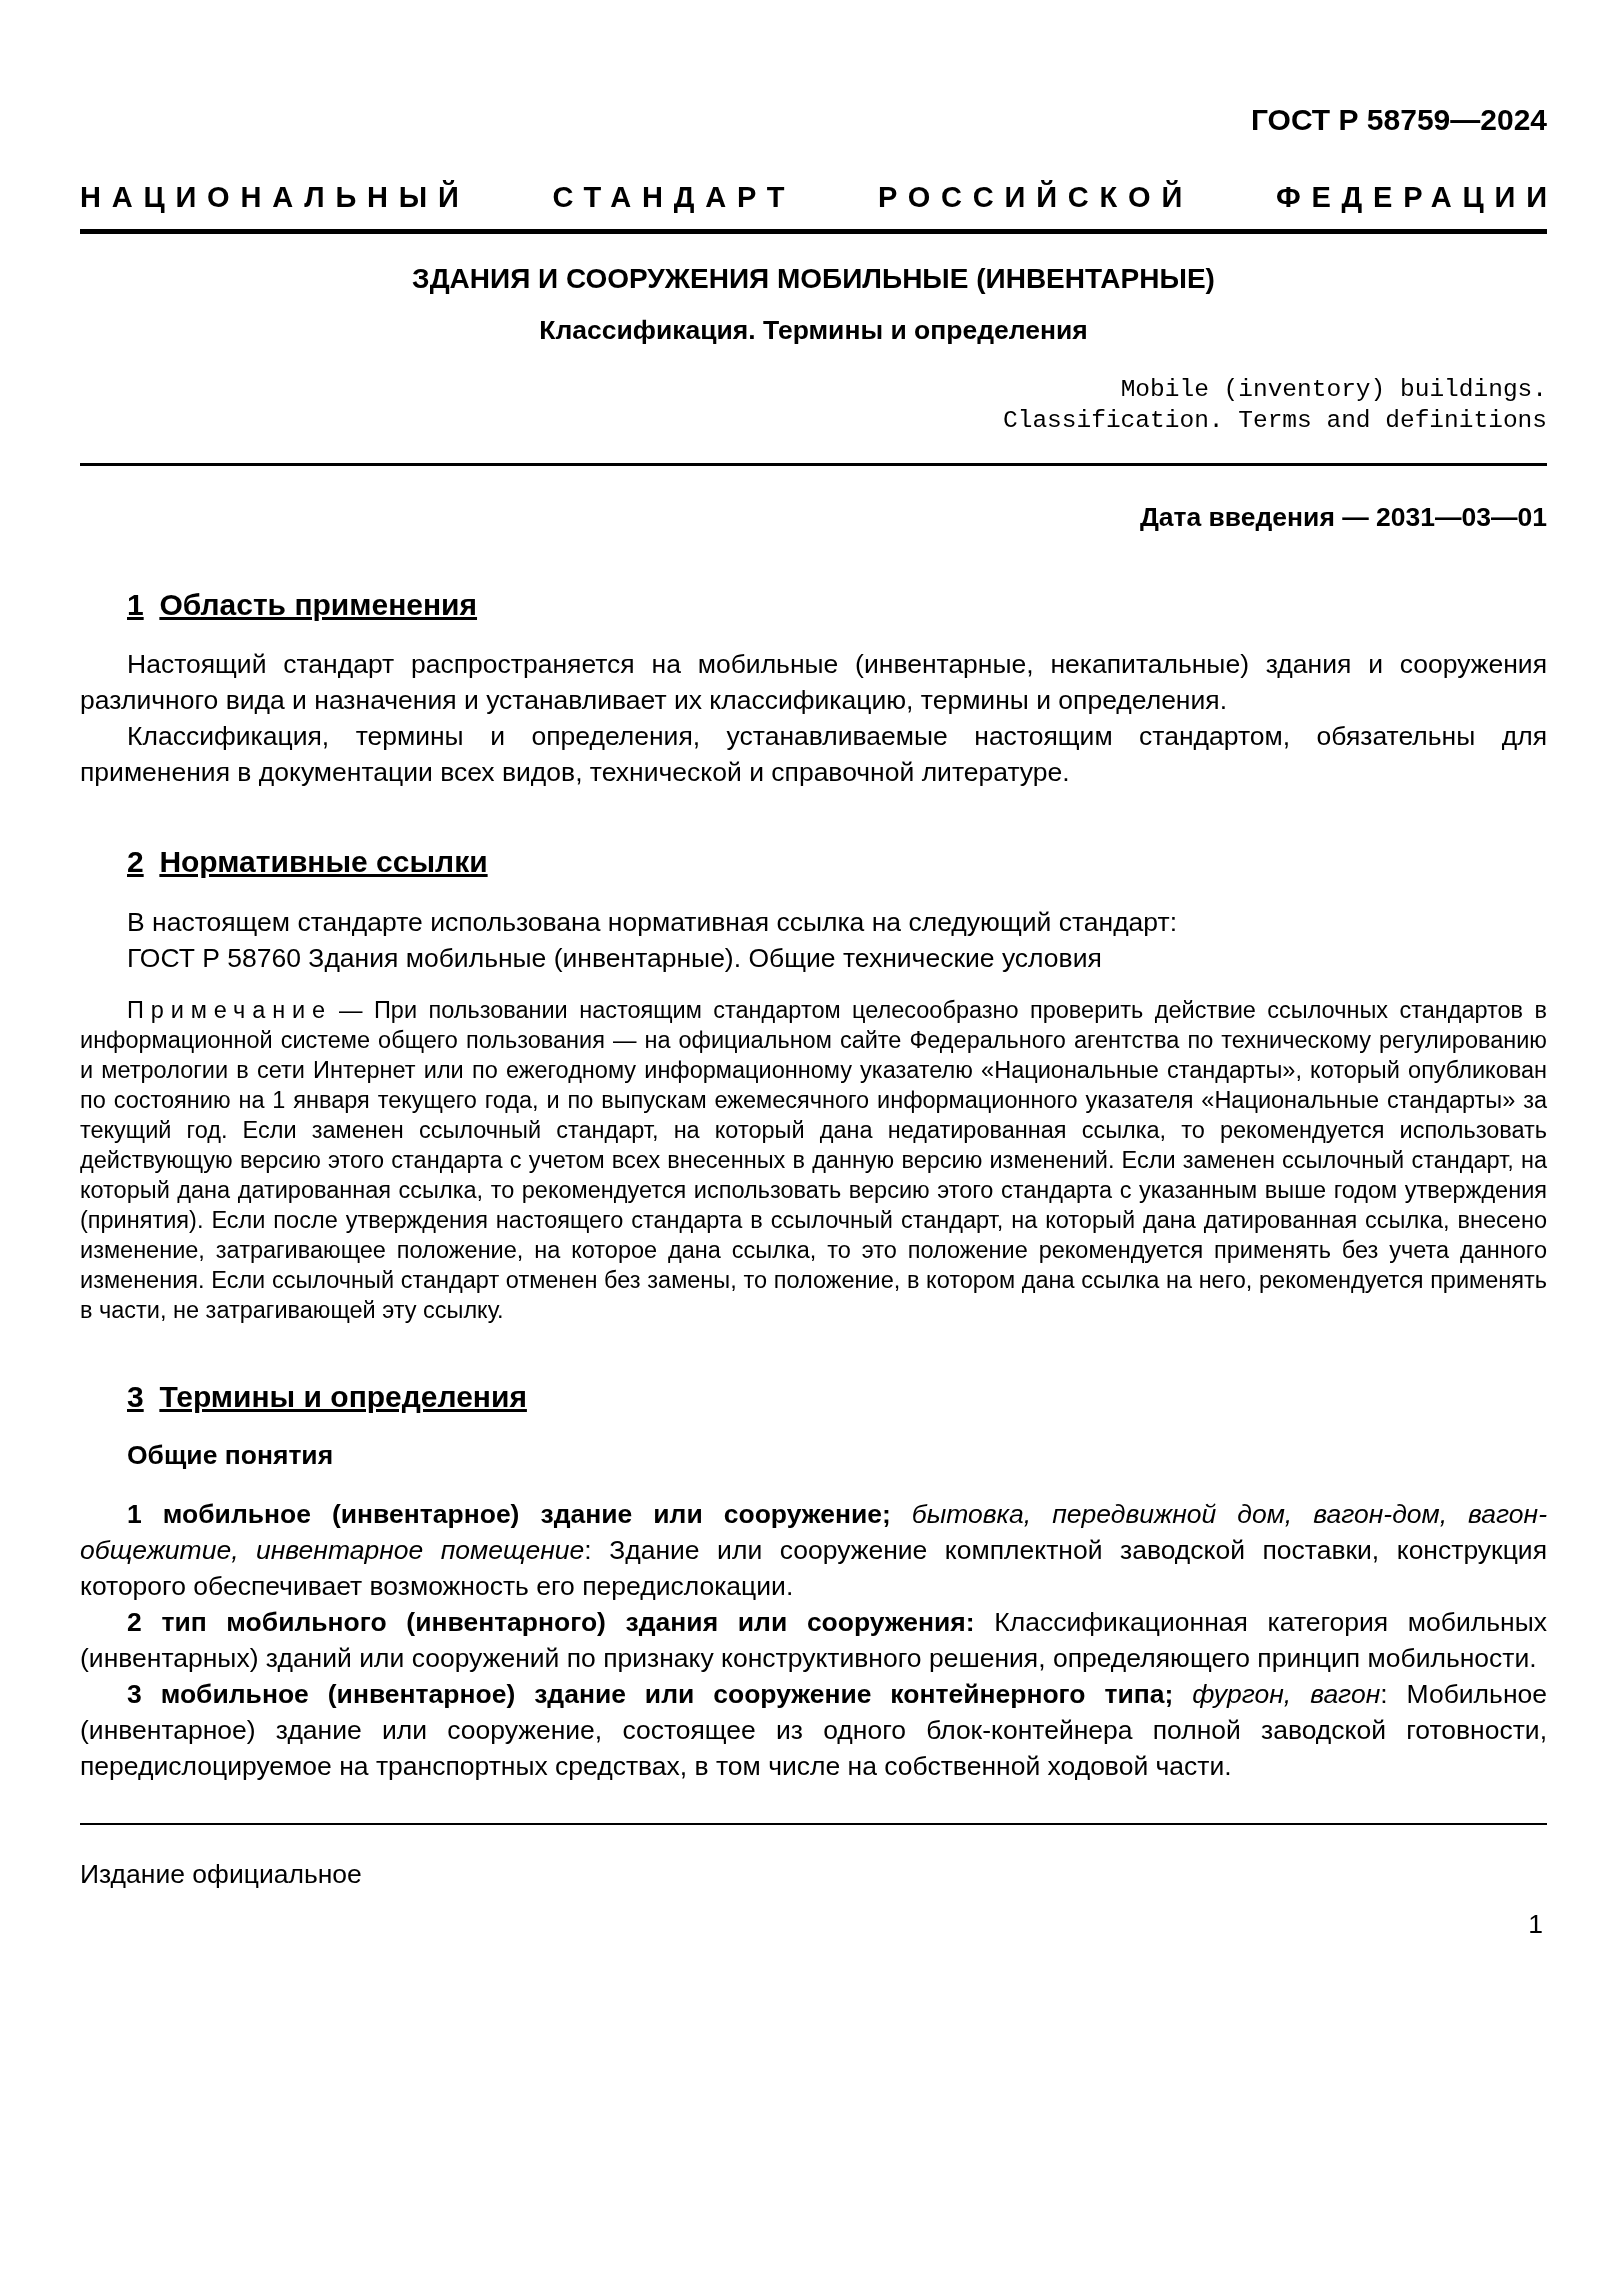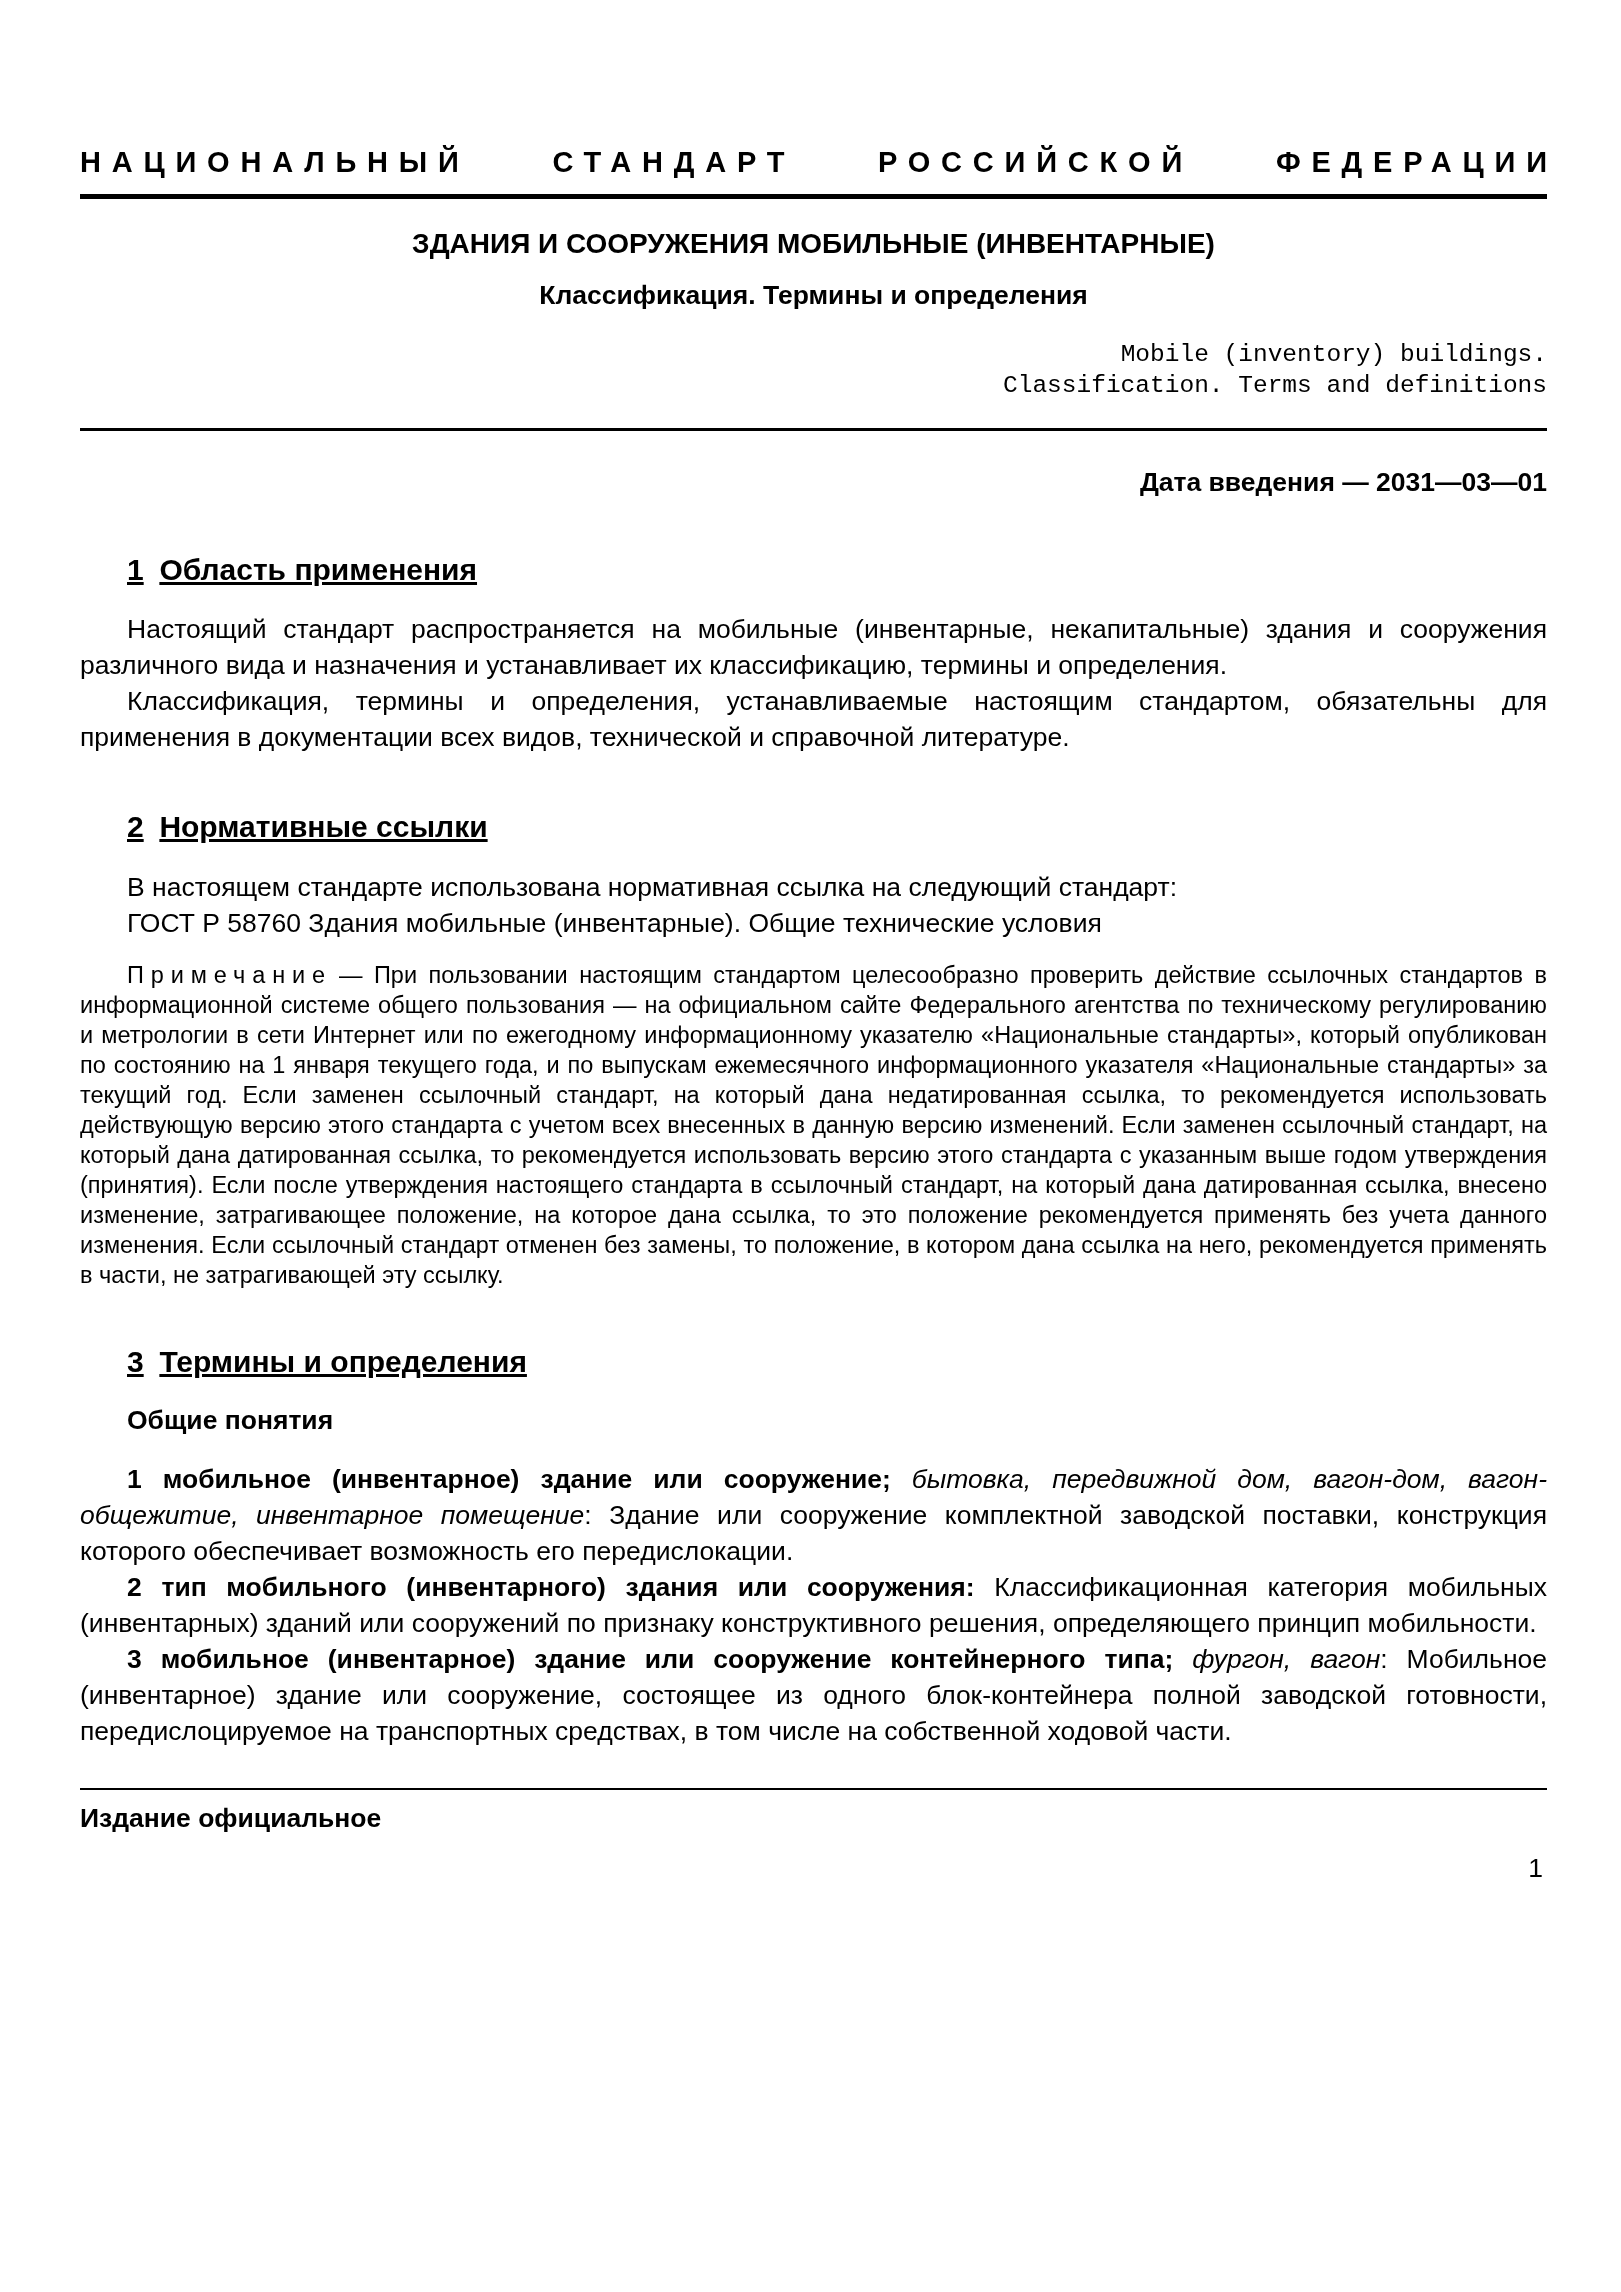--- a/index.html
+++ b/index.html
@@ -114,38 +114,39 @@
     }
     .term i {
       font-style: italic;
     }
     .footer-rule {
       height: 2px;
       background: #000;
       margin-top: 39px;
     }
     .edition {
-      margin-top: 12px;
+      margin-top: 33px;
       font-size: 26.5px;
-      font-weight: bold;
+      font-weight: normal;
       line-height: 32px;
     }
     .page-num {
       margin-top: 17.6px;
       text-align: right;
       font-size: 26.5px;
       line-height: 32px;
       padding-right: 3.9px;
     }
   </style>
 </head>
 <body>
 
 <div class="page">
 
+  <div class="doc-code">ГОСТ Р 58759—2024</div>
 
   <div class="standard-line">
     <span>НАЦИОНАЛЬНЫЙ</span>
     <span>СТАНДАРТ</span>
     <span>РОССИЙСКОЙ</span>
     <span>ФЕДЕРАЦИИ</span>
   </div>
 
   <div class="rule-thick"></div>
 

